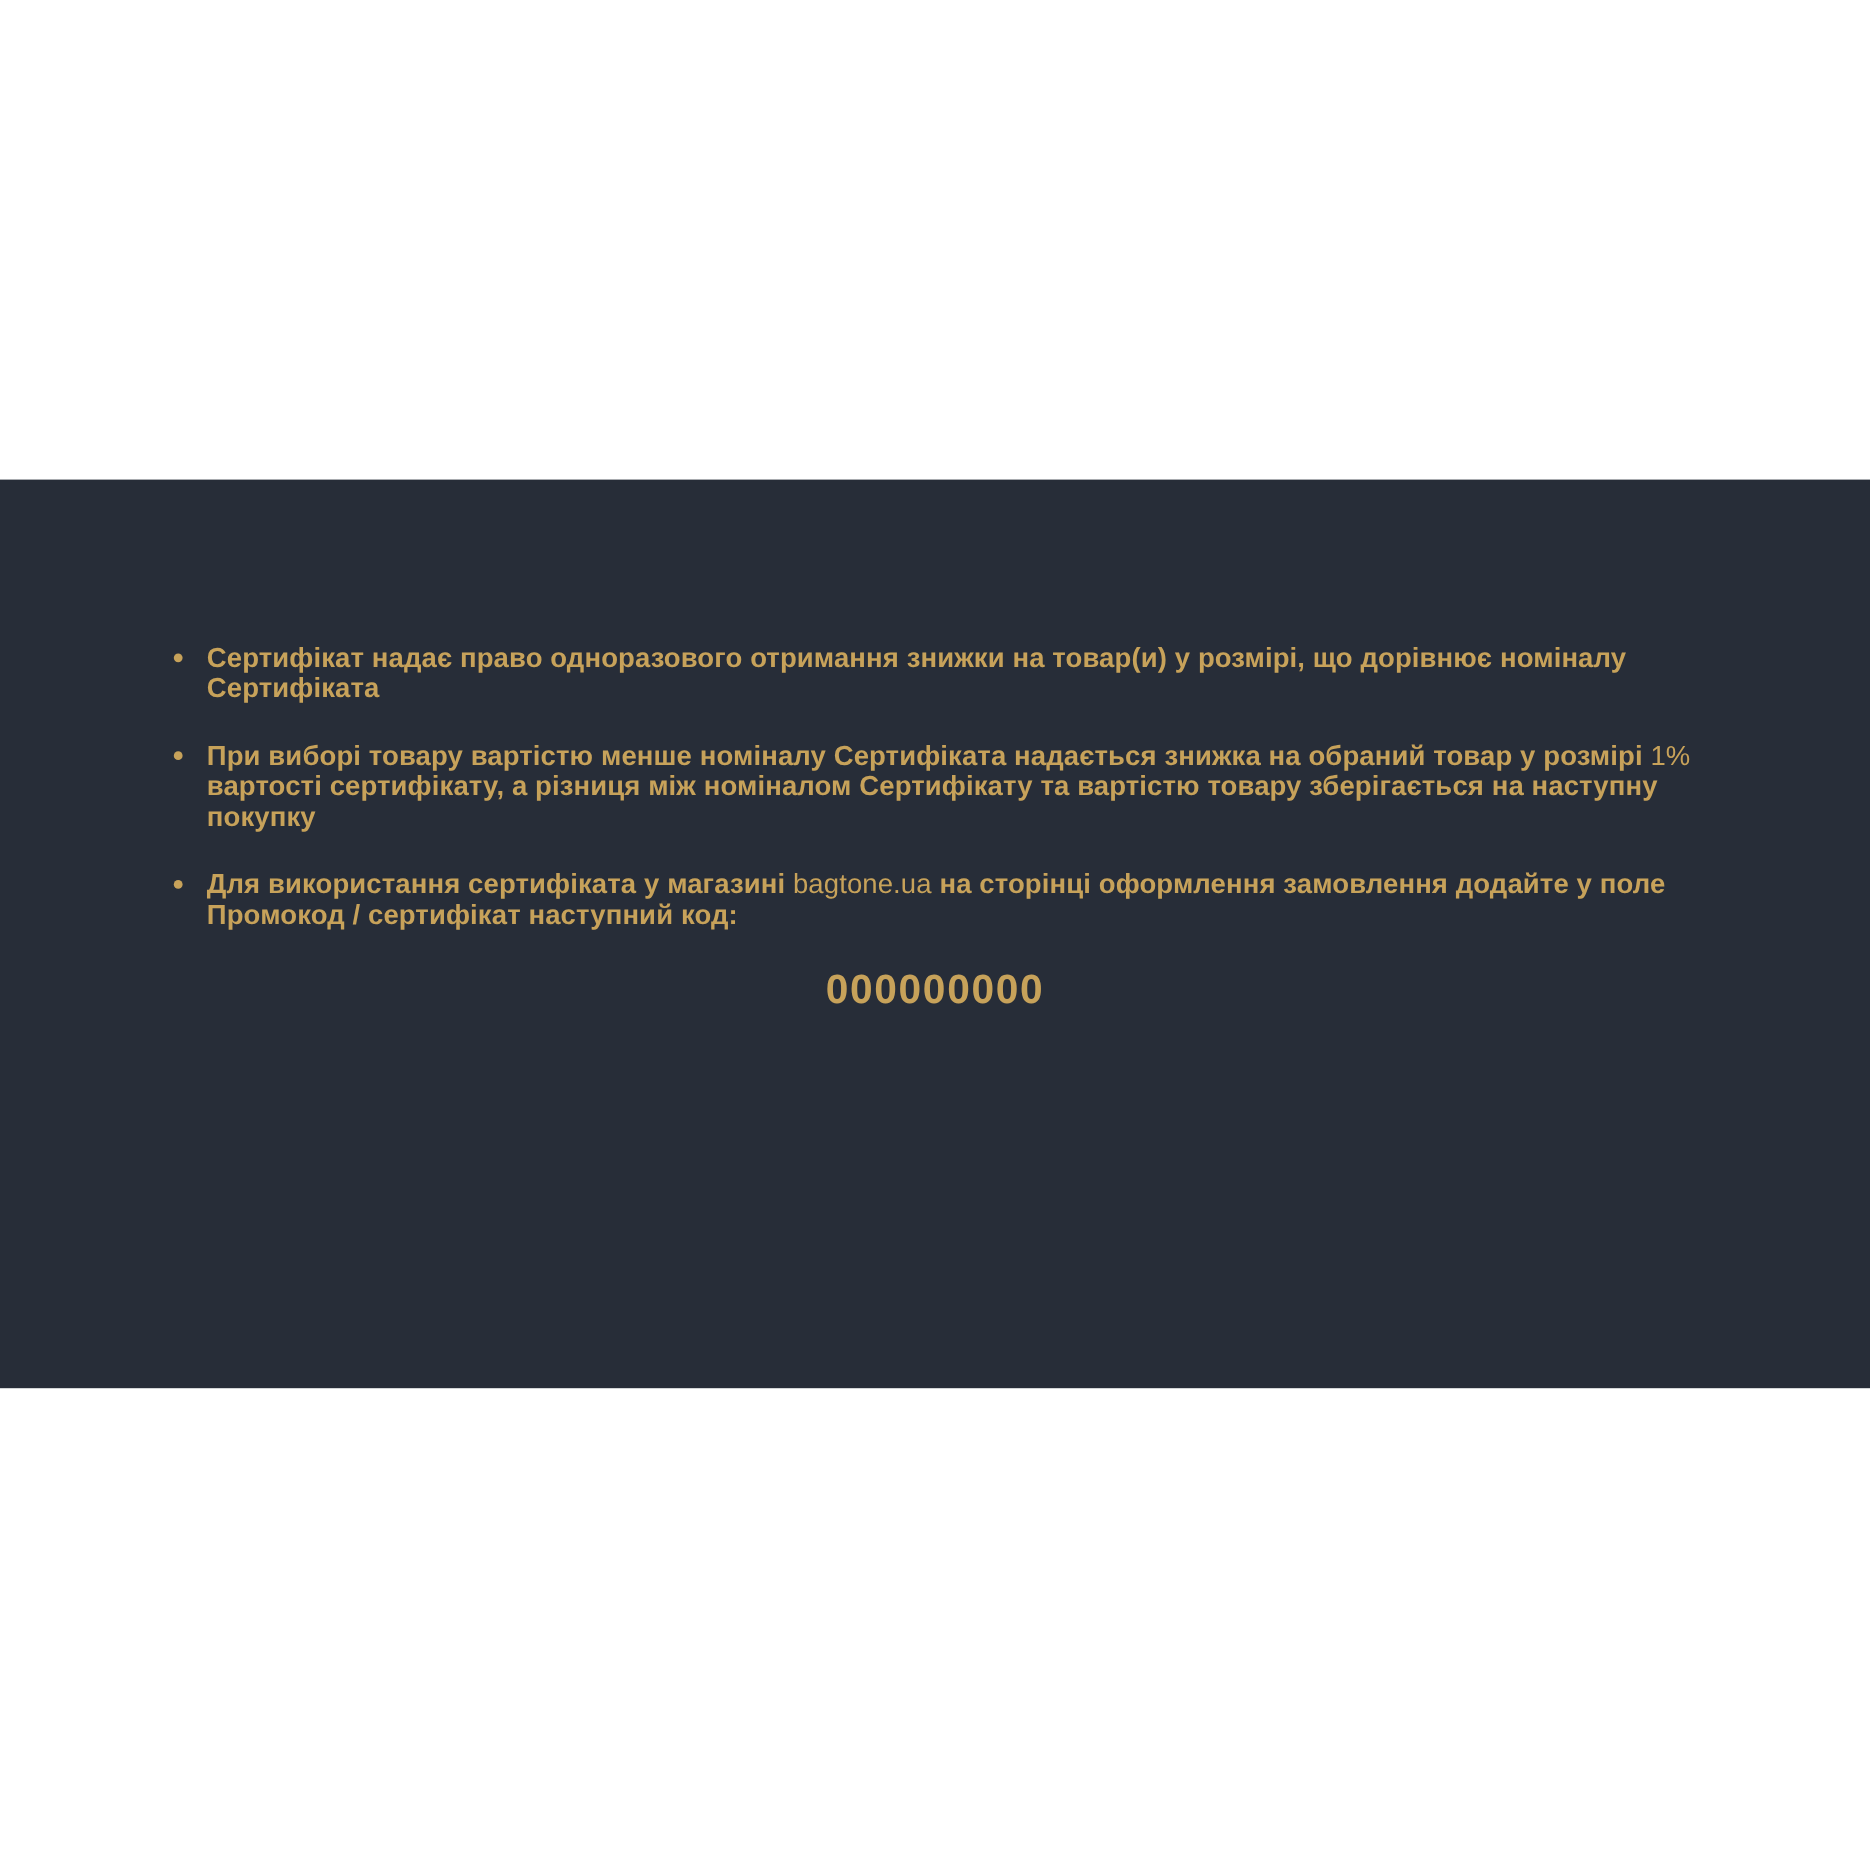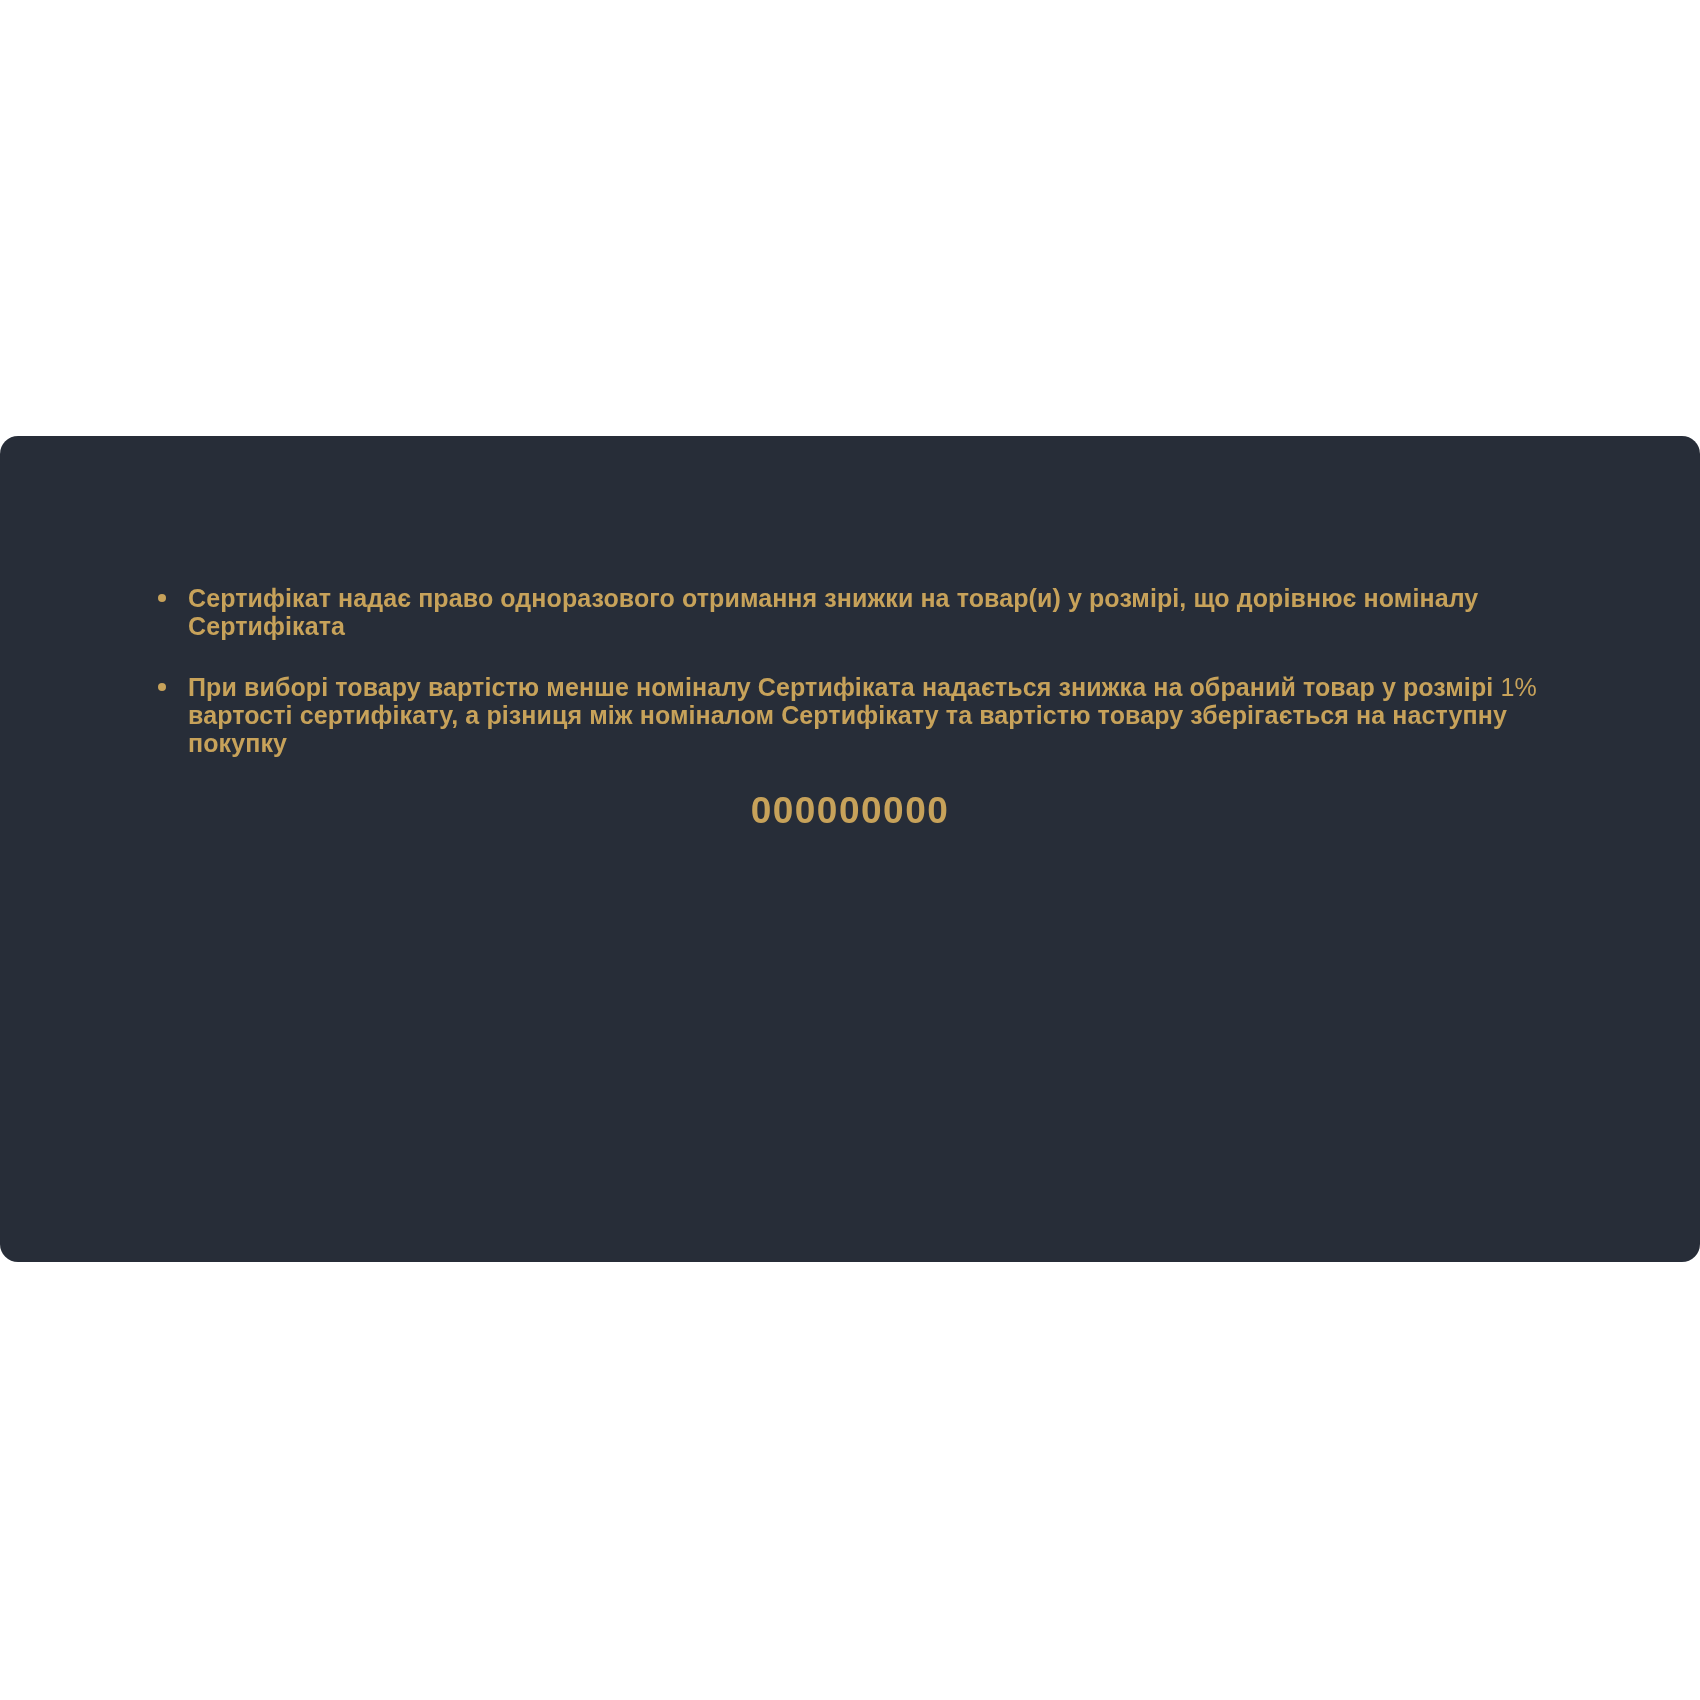--- a/index.html
+++ b/index.html
@@ -17,21 +17,20 @@
     overflow:hidden;
     font-family:"Liberation Sans", sans-serif;
   }
   .terms-panel{
     position:absolute;
     left:0;
     top:436px;
     width:1700px;
     height:826px;
     background:var(--panel-bg);
-    border-radius:18px;
   }
   .terms-content{
     padding:148px 150px 0 150px;
     color:var(--gold);
   }
   ul.terms-list{
     list-style:none;
   }
   ul.terms-list li{
     position:relative;
@@ -77,19 +76,23 @@
           <span>Сертифікат надає право одноразового отримання знижки на товар(и) у розмірі, що дорівнює номіналу Сертифіката</span>
         </li>
 
 
         <li>
           <span class="bullet-dot"></span>
           <span>При виборі товару вартістю менше номіналу Сертифіката надається знижка на обраний товар у розмірі </span><span class="seg-regular">1%</span><span> вартості сертифікату, а різниця між номіналом Сертифікату та вартістю товару зберігається на наступну покупку</span>
         </li>
 
 
+        <li>
+          <span class="bullet-dot"></span>
+          <span>Для використання сертифіката у магазині </span><span class="seg-regular">bagtone.ua</span><span> на сторінці оформлення замовлення додайте у поле Промокод / сертифікат наступний код:</span>
+        </li>
 
       </ul>
 
       <div class="cert-code">000000000</div>
     </div>
   </div>
 </div>
 
 </body></html>

